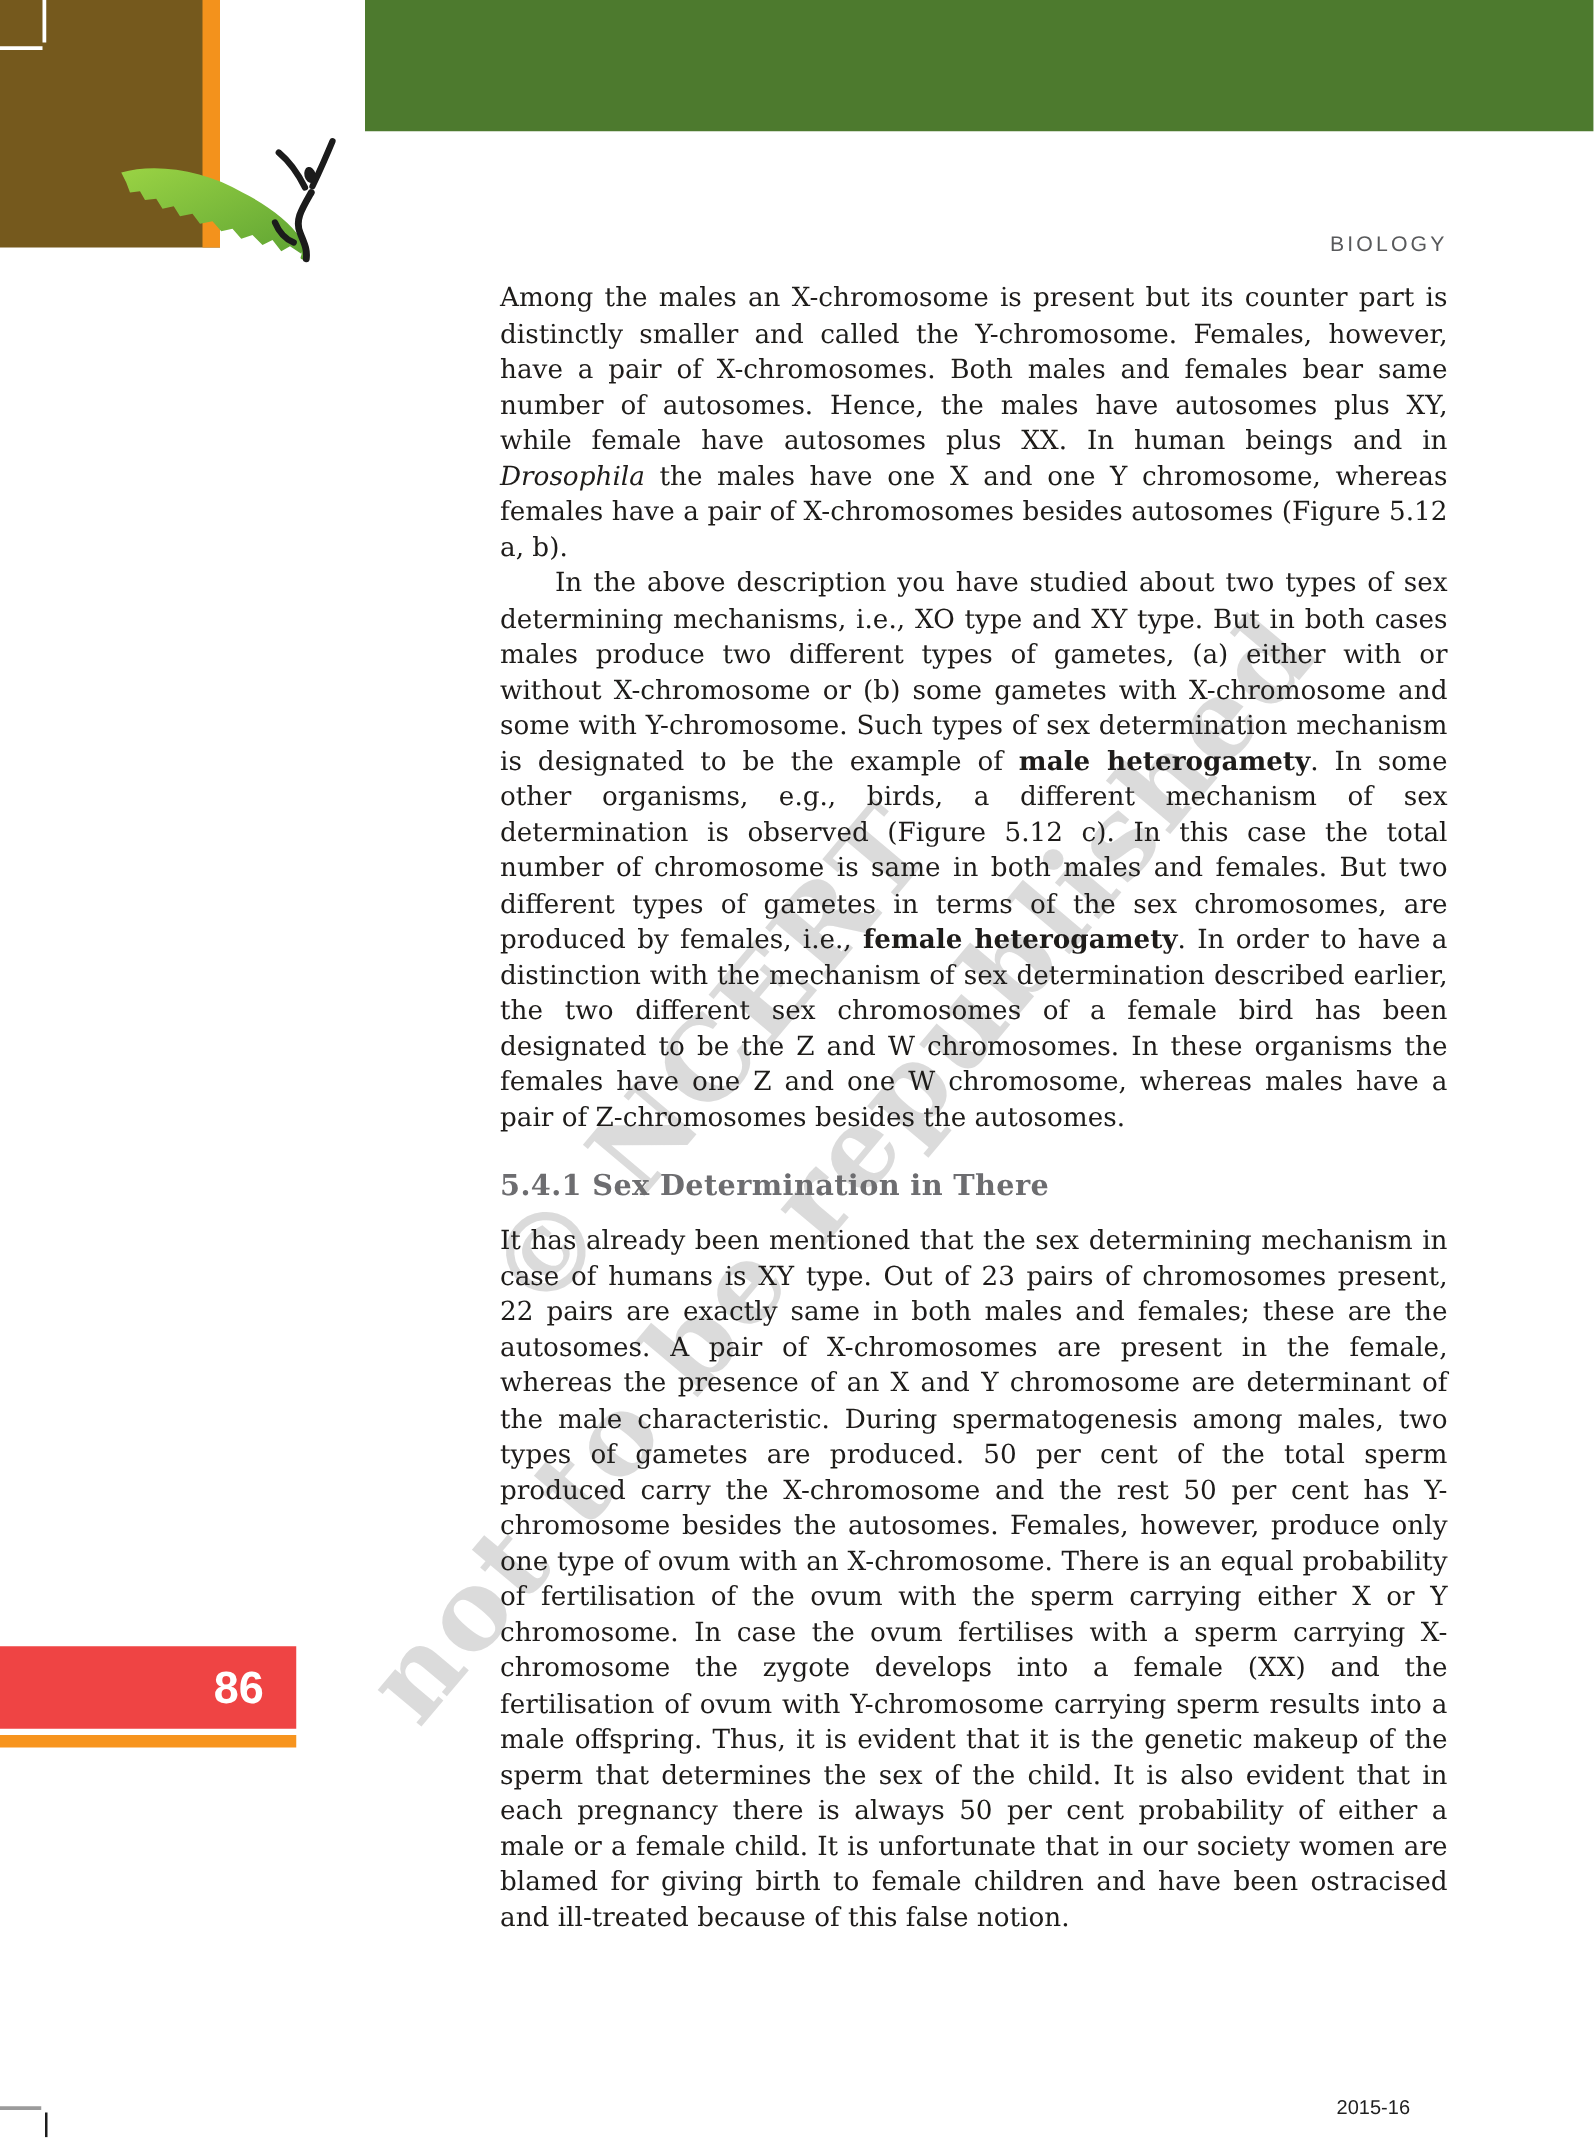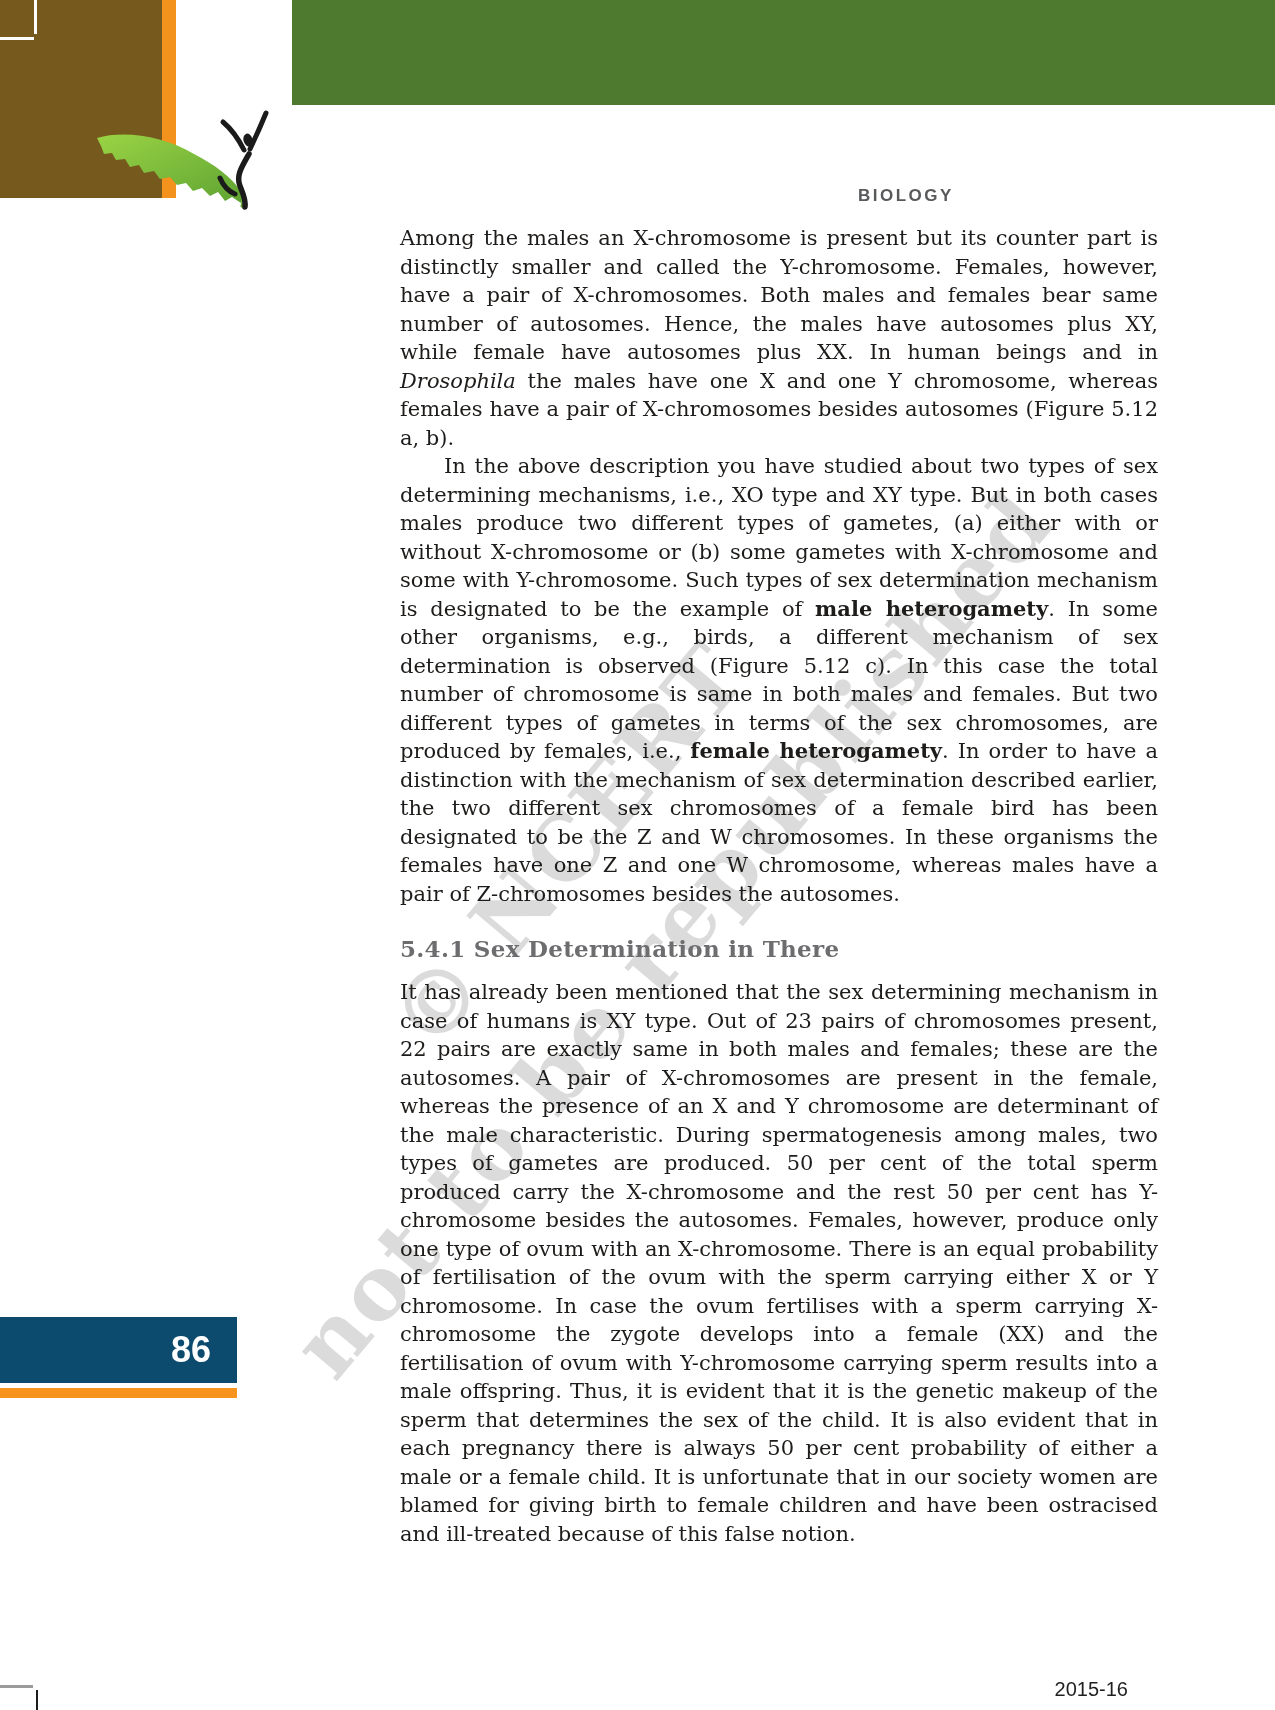--- a/index.html
+++ b/index.html
@@ -19,22 +19,23 @@
   .cropmark-h{position:absolute;left:0;top:37px;width:34px;height:3px;background:#ffffff;}
   .green-bar{
     position:absolute;left:292px;right:0;top:0;height:105px;
     background:#4d7a2e;
   }
   .leaf{position:absolute;left:94px;top:128px;}
   .dancer{position:absolute;left:213px;top:110px;}
   
   .running-title{
     position:absolute;top:186px;left:858px;width:300px;
+    text-align:right;
     font-family:"Liberation Sans", sans-serif;
-    font-size:17px;font-weight:700;letter-spacing:2.5px;
+    font-size:17px;font-weight:400;letter-spacing:2.5px;
     color:#58595b;
   }
   
   .watermark{
     position:absolute;left:90px;top:400px;width:1060px;height:980px;
     display:flex;flex-direction:column;justify-content:center;align-items:center;
     transform:rotate(-50deg);
     z-index:1;pointer-events:none;
   }
   .watermark div{
@@ -58,37 +59,37 @@
     margin:27px 0 15px 0;
     font-size:23px;line-height:28px;
     color:#6d6d70;letter-spacing:0.3px;
     font-weight:700;
   }
   .seg-b{font-weight:700;}
   .seg-i{font-style:italic;}
   
   .page-badge{
     position:absolute;left:0;top:1317px;width:237px;height:66px;
-    background:#0c4a6e;z-index:2;
+    background:#ef4444;z-index:2;
     display:flex;align-items:center;justify-content:flex-end;
   }
   .page-badge span{
     font-family:"Liberation Sans", sans-serif;
     font-weight:700;font-size:36px;color:#ffffff;
     padding-right:26px;
   }
   .page-badge-stripe{
     position:absolute;left:0;top:1388px;width:237px;height:10px;
     background:#f7941e;z-index:2;
   }
   
   .footer-year{
     position:absolute;top:1678px;right:147px;
     font-family:"Liberation Sans", sans-serif;
-    font-size:20px;color:#1f1f1f;z-index:2;
+    font-size:16px;color:#1f1f1f;z-index:2;
   }
   .mark-bl-gray{position:absolute;left:0;top:1685px;width:33px;height:3px;background:#9b9b9b;}
   .mark-bl-black{position:absolute;left:36px;top:1690px;width:2px;height:20px;background:#1c1c1c;}
 </style>
 </head>
 <body>
 
 <div id="page">
 
   <div class="green-bar"></div>

